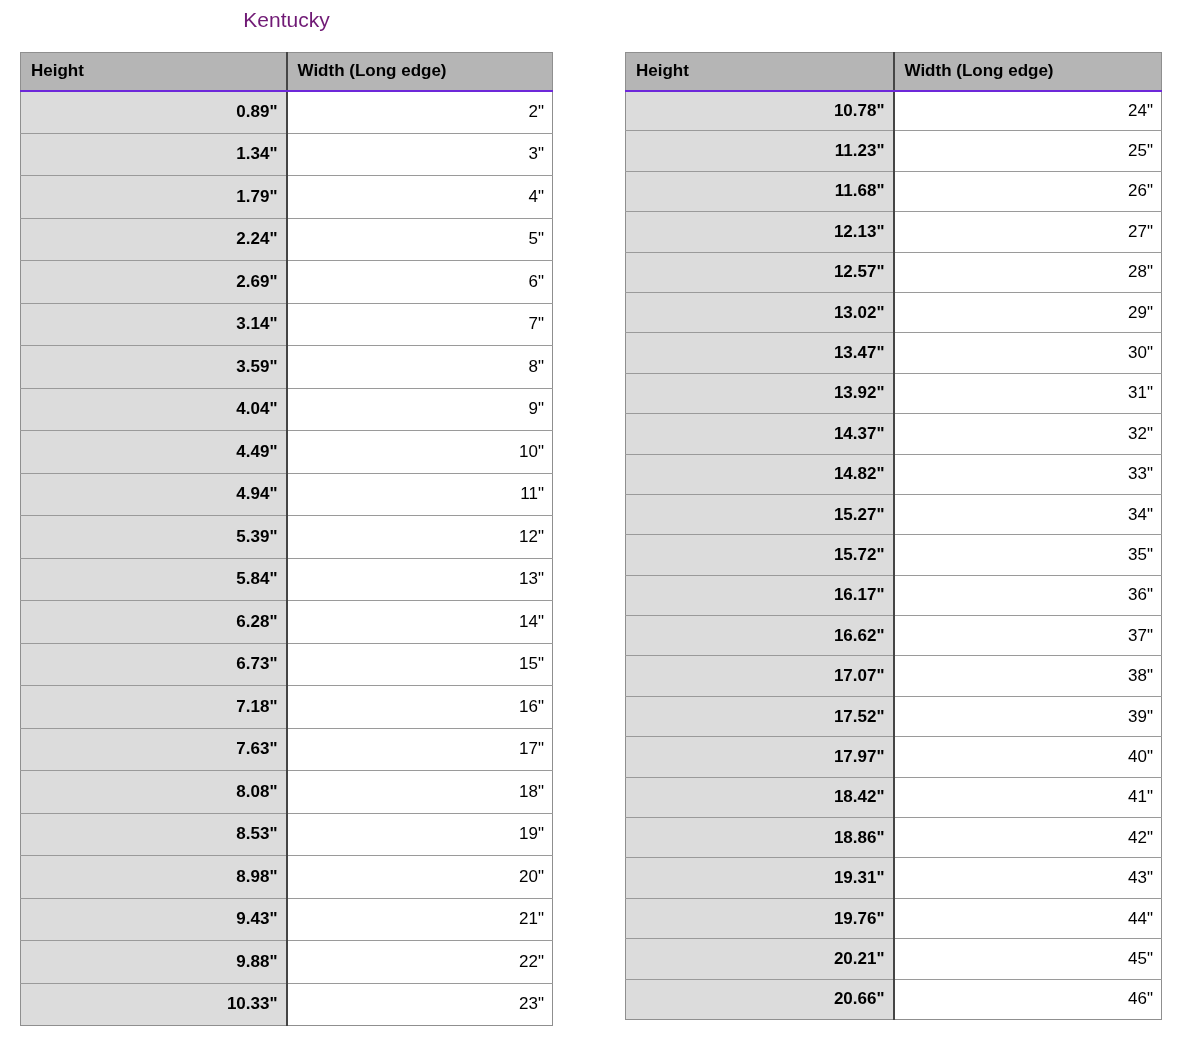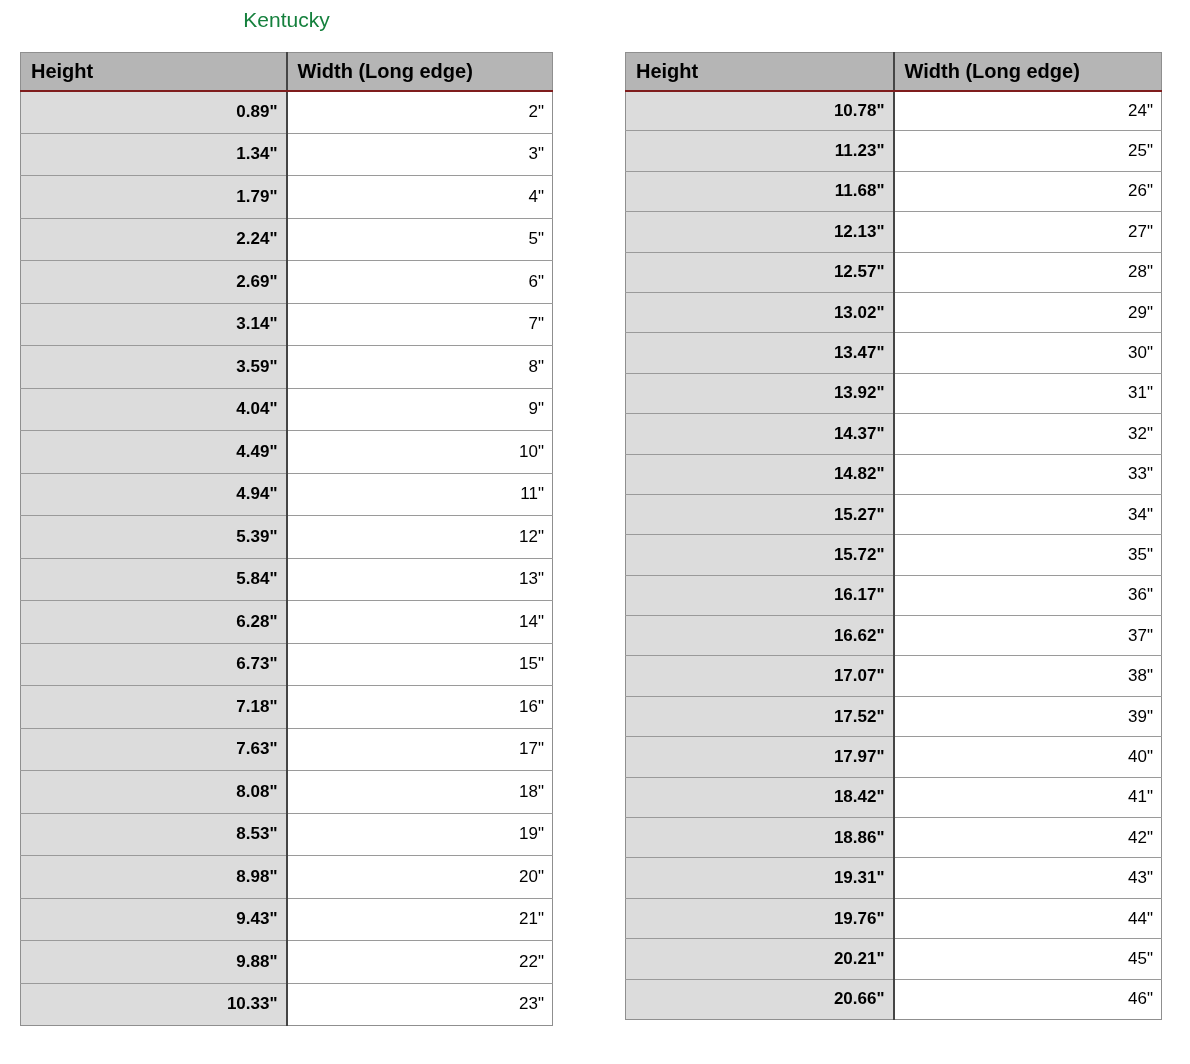--- a/index.html
+++ b/index.html
@@ -5,35 +5,35 @@
   html,body{margin:0;padding:0;}
   body{
     width:1190px;height:1064px;position:relative;
     background:#ffffff;
     font-family:"Liberation Sans",sans-serif;
     color:#000;
     overflow:hidden;
   }
   .table-title{
     position:absolute;left:20px;top:7px;width:533px;
-    text-align:center;font-size:21px;line-height:26px;color:#15803d;
+    text-align:center;font-size:21px;line-height:26px;color:#701a75;
   }
   table.size-table{
     position:absolute;top:52px;
     border-collapse:collapse;table-layout:fixed;
     border:1px solid #8f8f8f;
   }
   table.tbl-left{left:20px;width:533px;}
   table.tbl-right{left:625px;width:537px;}
   .size-table th{
     background:#b5b5b5;
     height:38px;
-    font-size:20px;font-weight:bold;text-align:left;
+    font-size:17px;font-weight:bold;text-align:left;
     padding:0 0 0 10px;
-    border-bottom:2px solid #7f1d1d;
+    border-bottom:2px solid #6d28d9;
     width:50%;
     box-sizing:border-box;
   }
   .size-table th + th{border-left:2px solid #454545;}
   .size-table td{
     font-size:17px;
     text-align:right;
     padding:0 8px 0 0;
     border-top:1px solid #9a9a9a;
     vertical-align:middle;

